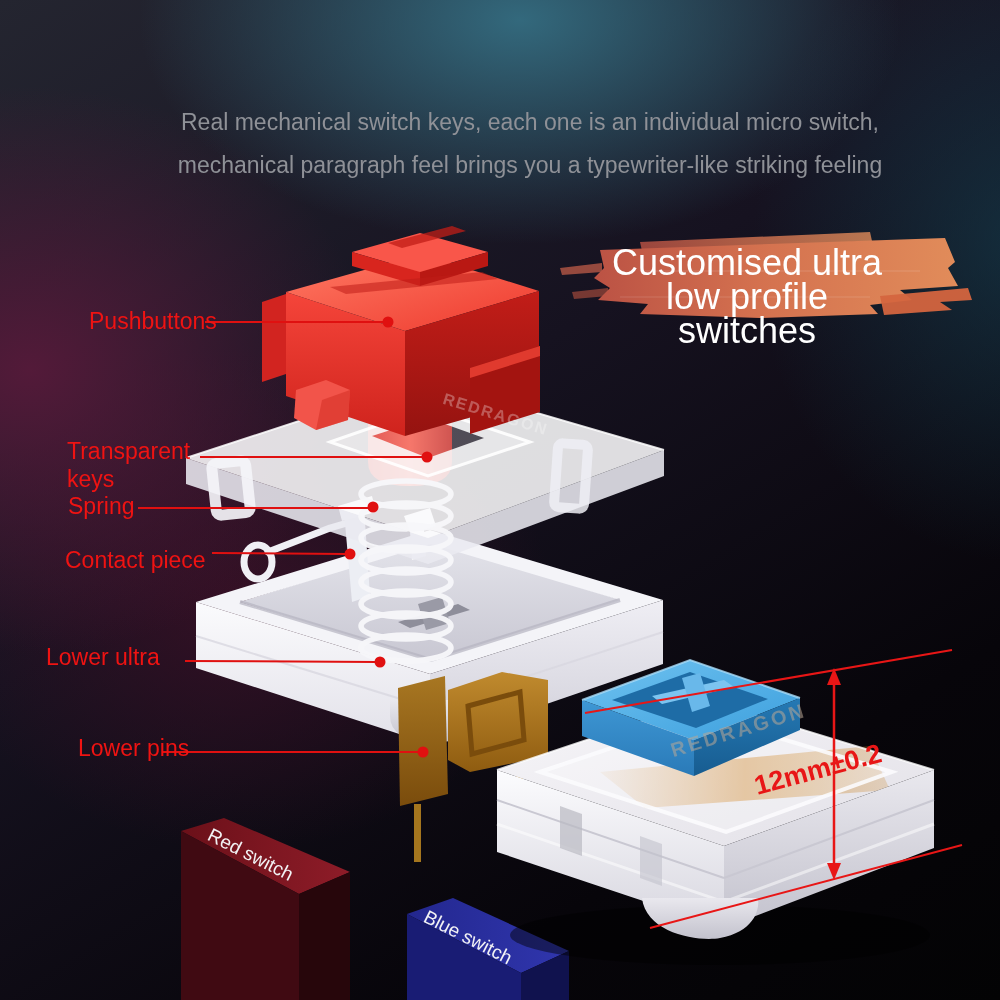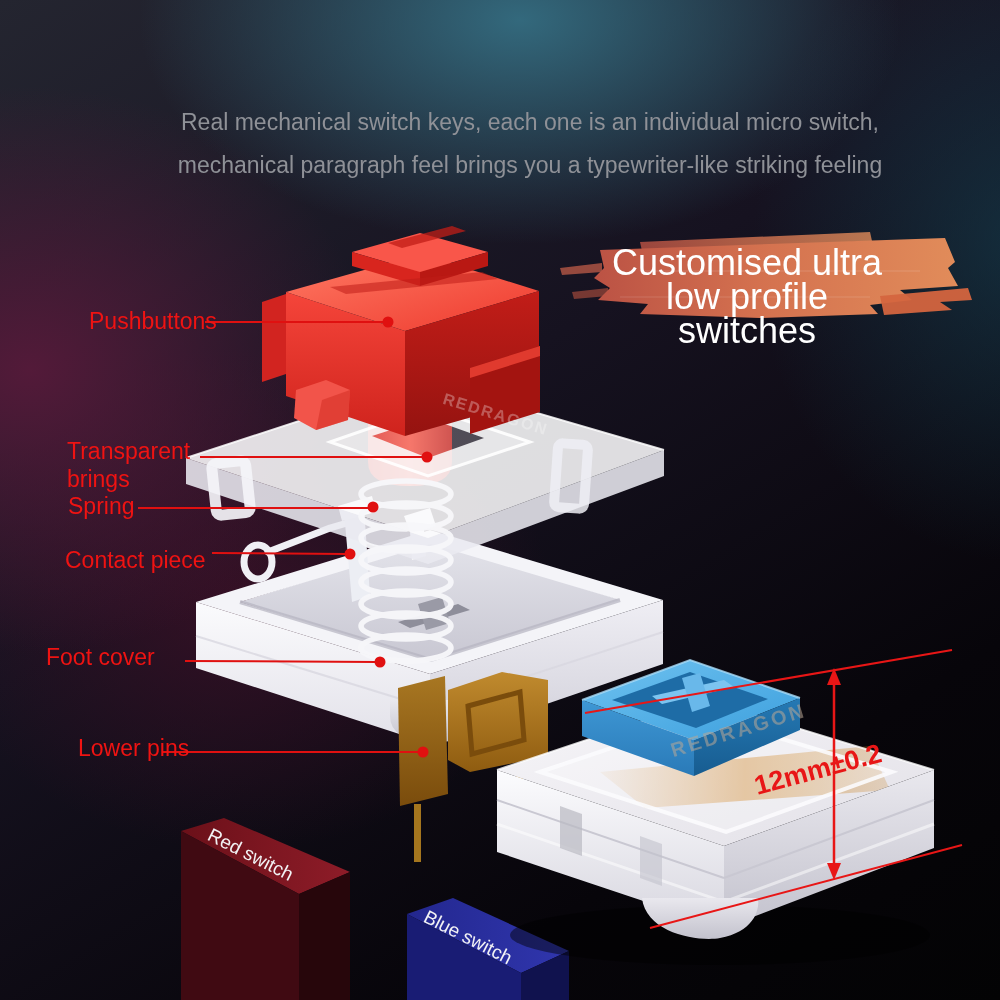--- a/index.html
+++ b/index.html
@@ -258,25 +258,25 @@
   </div>
 
   <div class="abs badge-text">
     <div>Customised ultra</div>
     <div>low profile switches</div>
   </div>
 
   <div class="abs part-label" style="left:62px;top:307px;margin-left:27px;">Pushbuttons</div>
   <div class="abs part-label" style="left:67px;top:437px;">
     <div>Transparent</div>
-    <div>brings</div>
+    <div>keys</div>
   </div>
   <div class="abs part-label" style="left:68px;top:492px;text-align:right;">Spring</div>
   <div class="abs part-label" style="left:65px;top:534px;margin-top:12px;">Contact piece</div>
-  <div class="abs part-label" style="left:46px;top:643px;">Foot cover</div>
+  <div class="abs part-label" style="left:46px;top:643px;">Lower ultra</div>
   <div class="abs part-label" style="left:78px;top:734px;">Lower pins</div>
 
   <div class="abs measure">12mm±0.2</div>
 
   <div class="abs emboss-cover">REDRAGON</div>
   <div class="abs emboss-base">REDRAGON</div>
 
   <div class="abs box-label" style="left:214px;top:824px;transform:rotate(27deg);">Red switch</div>
   <div class="abs box-label" style="left:430px;top:906px;transform:rotate(27deg);">Blue switch</div>
 

